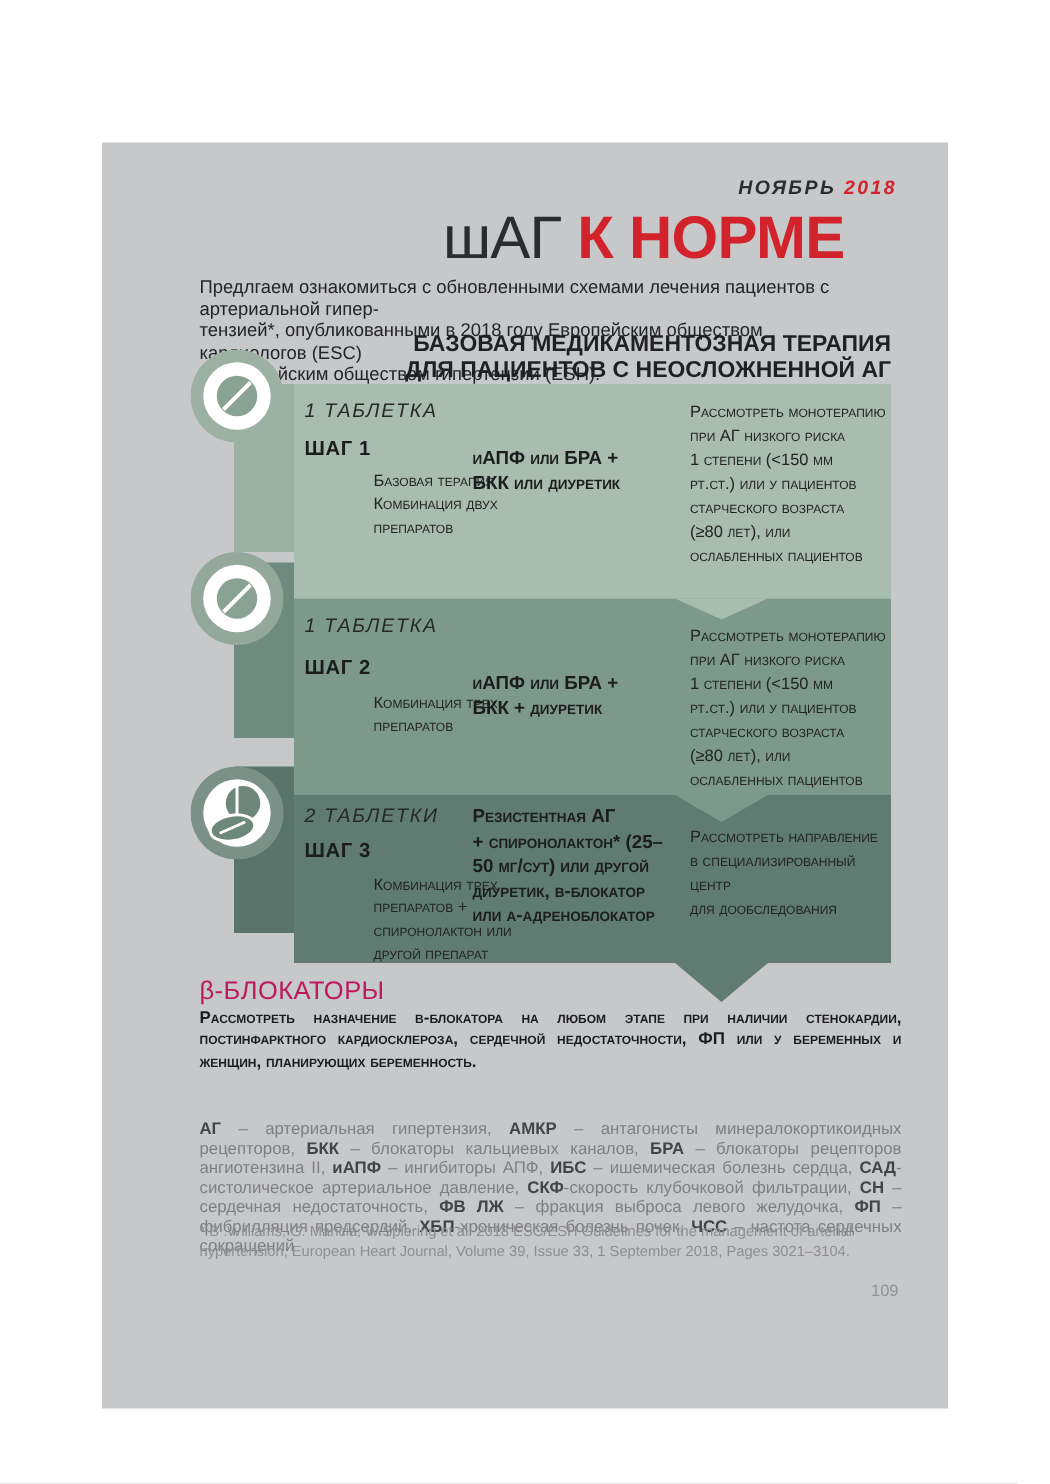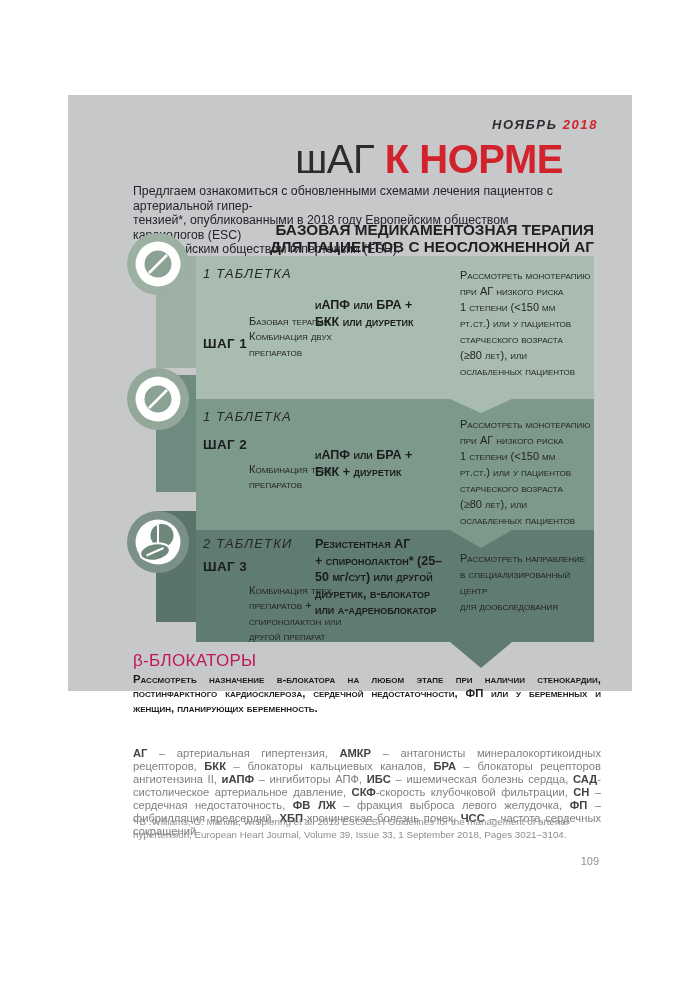--- a/index.html
+++ b/index.html
@@ -1,20 +1,20 @@
 <!DOCTYPE html>
 <html><head>
 <meta charset="utf-8">
 <style>
   html,body{margin:0;padding:0;}
   body{
     width:700px;height:989px;position:relative;background:#ffffff;
     font-family:"Liberation Sans", sans-serif;color:#1f2022;overflow:hidden;
   }
-  .page{position:absolute;left:68px;top:95px;width:564px;height:596px;background:#c7c8ca;}
+  .page{position:absolute;left:68px;top:95px;width:564px;height:844px;background:#c7c8ca;}
 
   
   .date{position:absolute;top:22px;right:34px;font-size:13px;font-style:italic;
         font-weight:600;letter-spacing:1.6px;color:#2b2c2e;}
   .date .year{color:#d2232c;}
 
   
   .masthead{position:absolute;left:65px;top:44px;width:430px;}
   .title{font-size:40px;line-height:1;letter-spacing:-0.5px;white-space:nowrap;text-align:right;}
   .title .t1{color:#2b2c2e;font-weight:500;}
@@ -43,21 +43,21 @@
   .dg-text{position:absolute;z-index:4;}
   .tablets{left:135px;font-style:italic;font-size:13px;font-weight:500;
            letter-spacing:1.2px;color:#26282a;white-space:nowrap;}
   .step-label{left:135px;font-weight:800;font-size:13.5px;letter-spacing:.4px;color:#1b1c1e;}
   .desc{left:135px;width:112px;font-size:11px;line-height:1.4;font-variant:small-caps;
         color:#222325;white-space:pre-line;margin-left:46px;}
   .regimen{left:247px;width:150px;font-weight:800;font-size:12.5px;line-height:1.32;
         font-variant:small-caps;color:#1b1c1e;white-space:pre-line;}
   .note{left:392px;width:140px;font-size:11px;line-height:1.45;font-variant:small-caps;
         color:#222325;white-space:pre-line;}
-  .s1-tab{top:171px;} .s1-step{top:196px;margin-top:45px;} .s1-desc{top:219px;} .s1-reg{top:202px;} .s1-note{top:173px;}
+  .s1-tab{top:171px;} .s1-step{top:196px;} .s1-desc{top:219px;} .s1-reg{top:202px;} .s1-note{top:173px;}
   .s2-tab{top:314px;} .s2-step{top:342px;} .s2-desc{top:367px;} .s2-reg{top:352px;} .s2-note{top:322px;}
   .s3-tab{top:441px;} .s3-step{top:464px;} .s3-desc{top:488px;} .s3-reg{top:441px;} .s3-note{top:456px;}
 
   
   .bb-heading{position:absolute;left:65px;top:556px;font-size:17px;font-weight:500;
         letter-spacing:.3px;color:#be185d;}
   .bb-bold{position:absolute;left:65px;top:577px;width:468px;font-size:11.3px;font-weight:800;
         line-height:1.27;font-variant:small-caps;text-align:justify;color:#1b1c1e;}
   .bb-note{position:absolute;left:65px;top:612px;width:455px;font-size:11.3px;line-height:1.28;
         font-variant:small-caps;color:#7e7f82;}

